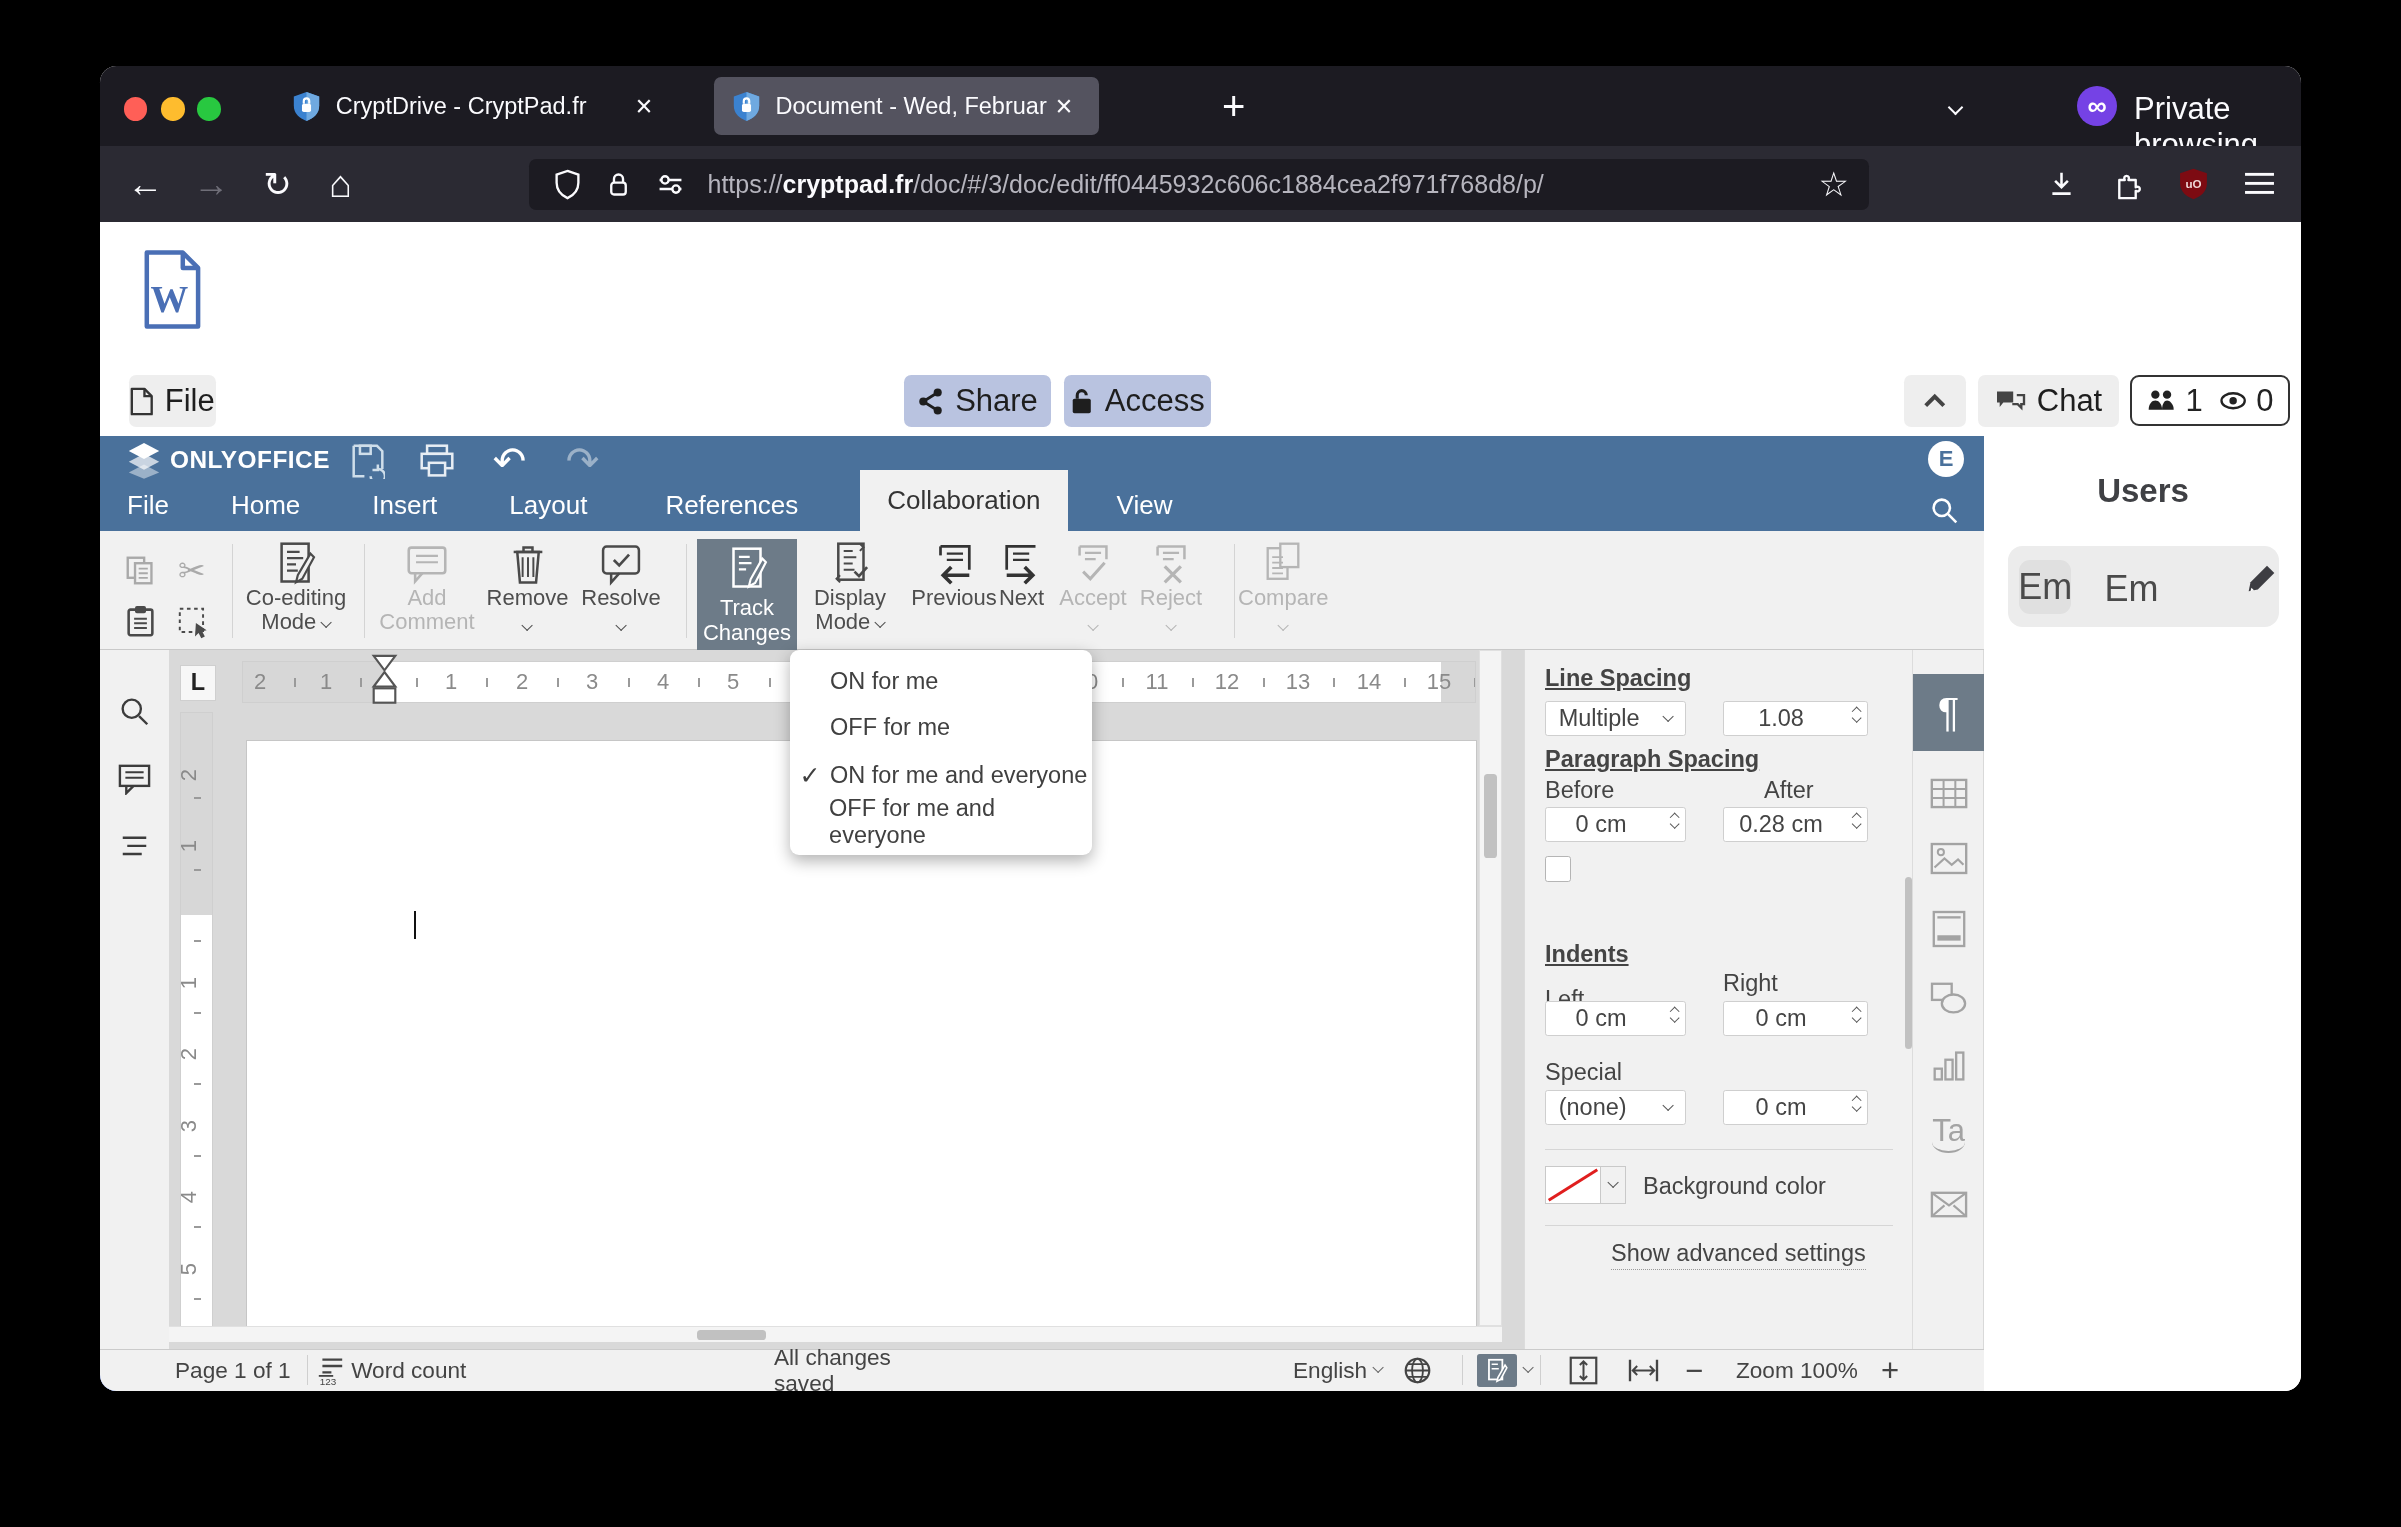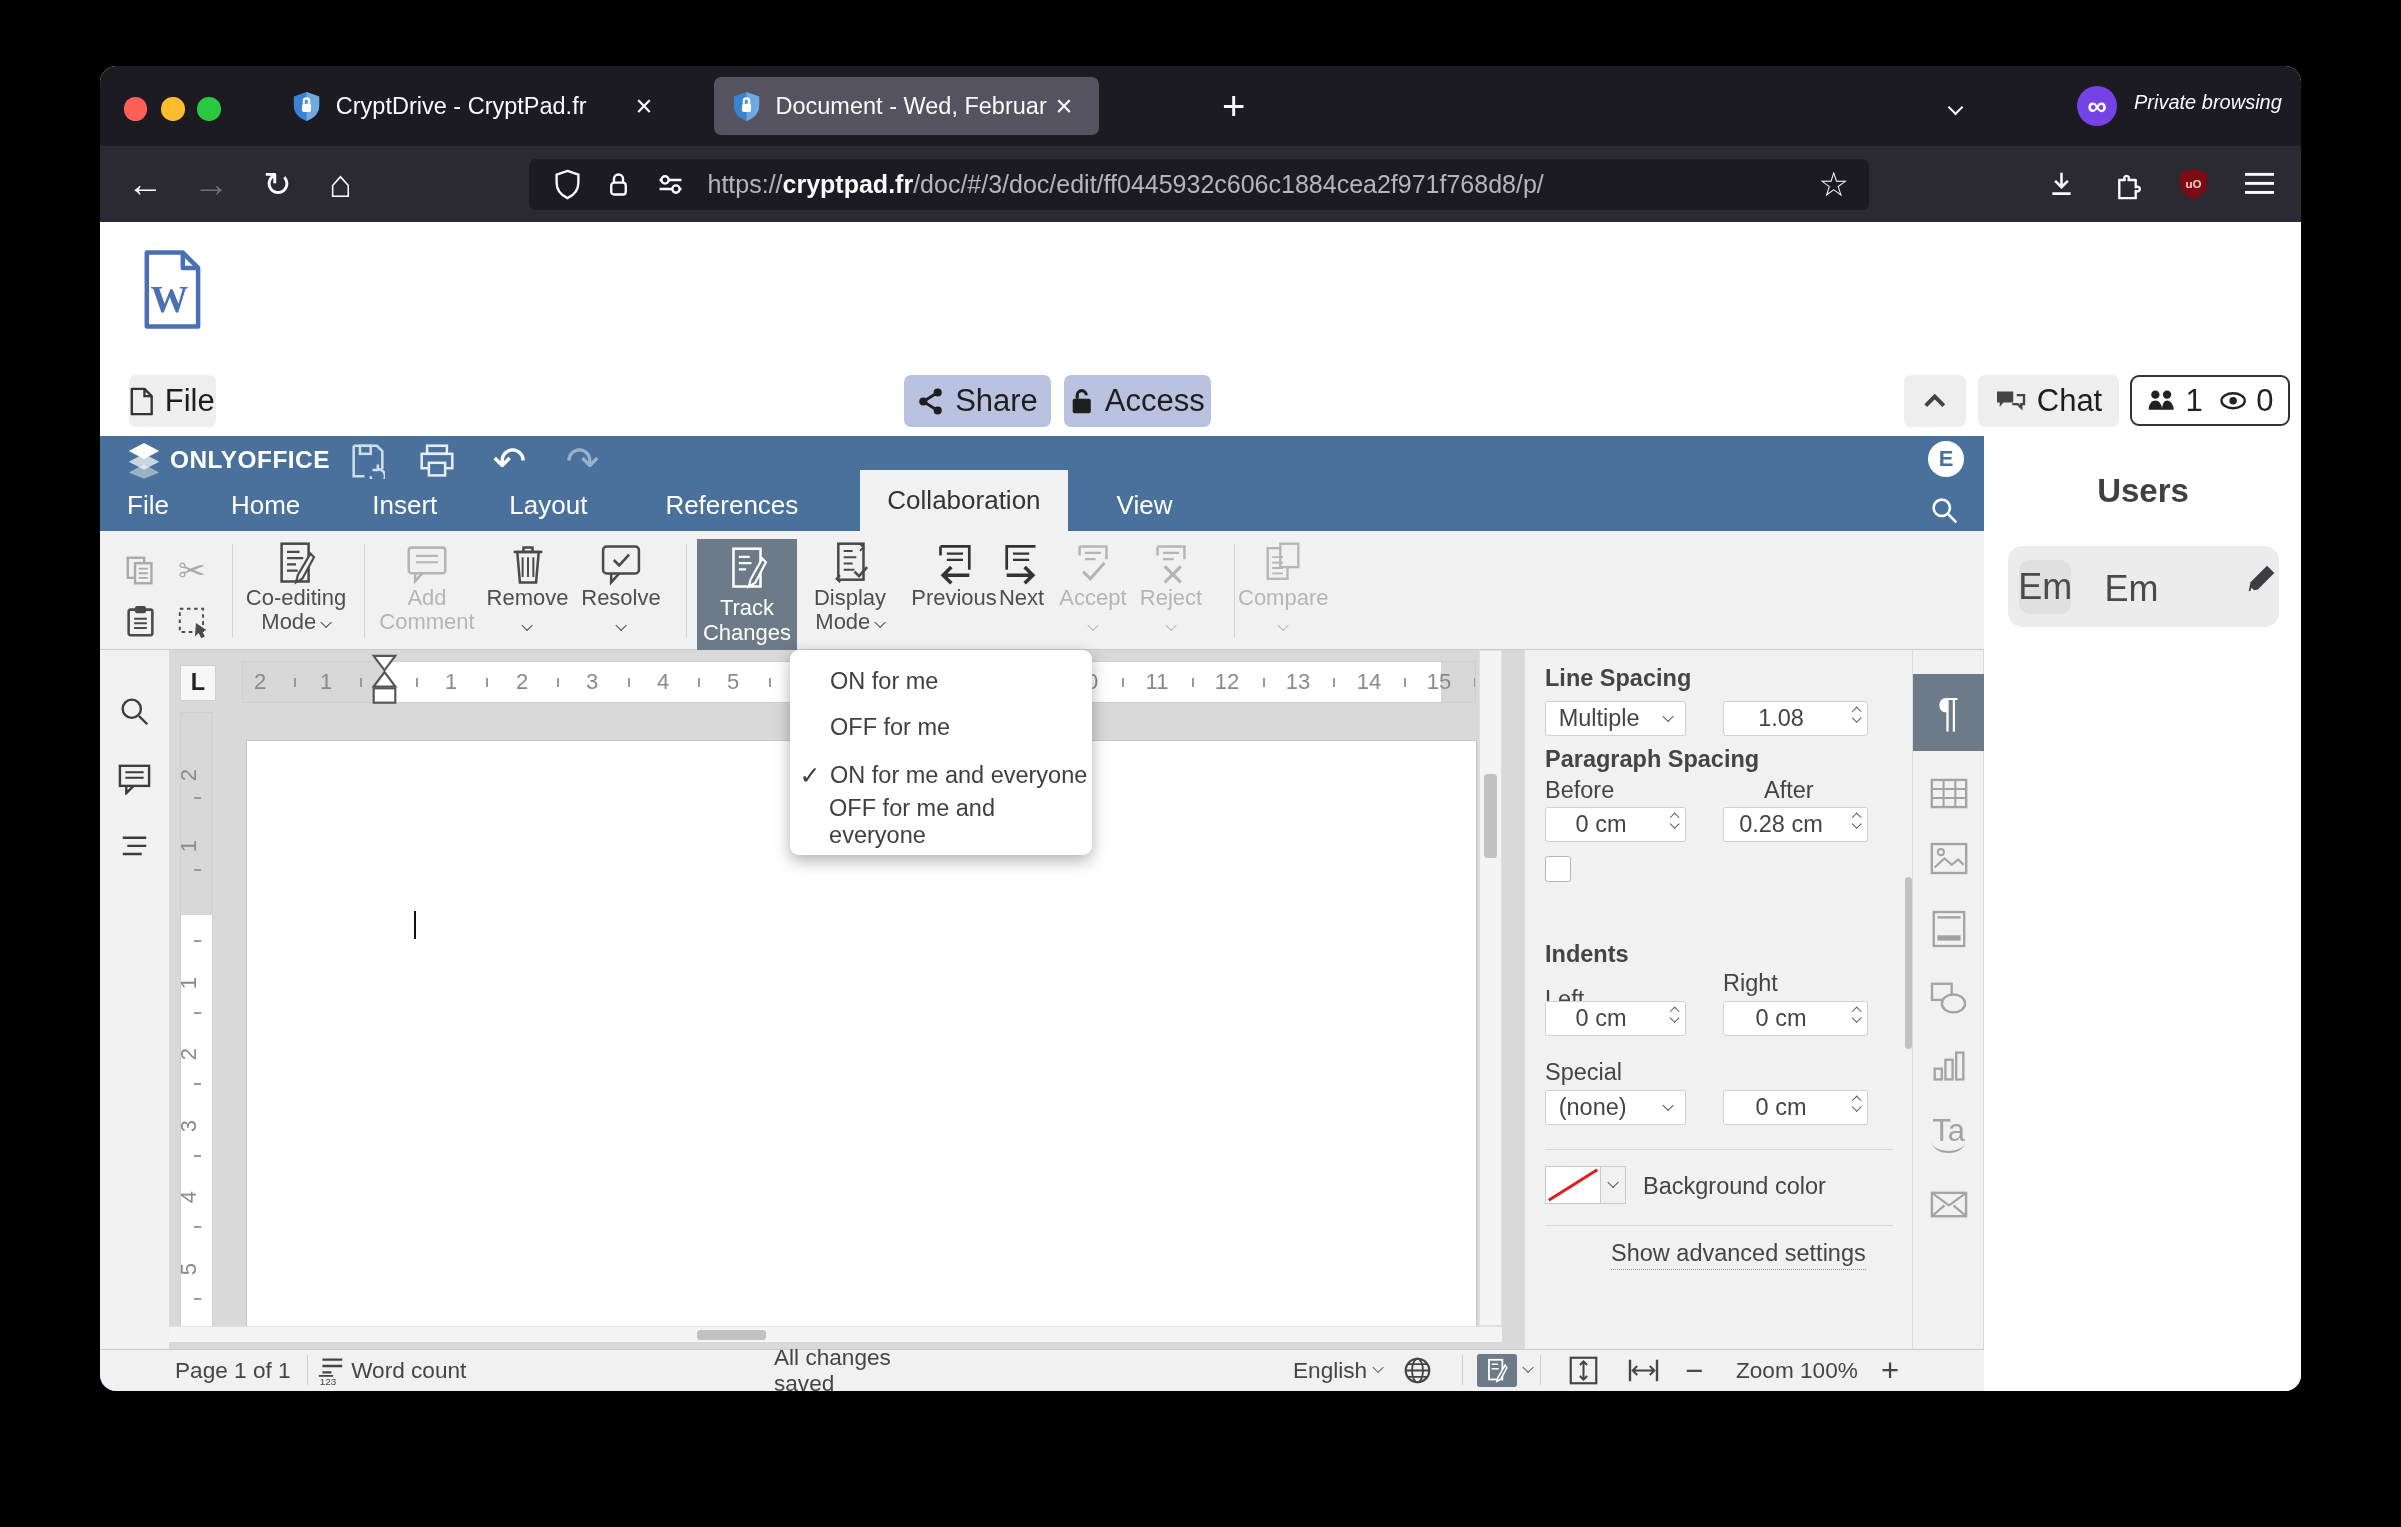--- a/index.html
+++ b/index.html
@@ -65,21 +65,21 @@
   .vruler{position:absolute;left:80px;top:62px;width:31px;height:614px;background:#fff;border:0.9px solid #cfcfcf;overflow:hidden;}
   .vgray{position:absolute;left:0;width:31px;background:#d7d7d7;}
   .vnum{position:absolute;left:1.8px;font-size:22px;color:#8a8a8a;transform:rotate(-90deg);}
   .vtick{position:absolute;left:12.7px;width:7.2px;height:1.8px;background:#9a9a9a;}
   .page{position:absolute;left:146px;top:90px;width:1229px;height:587px;background:#fff;border:0.9px solid #c6c6c6;}
   .caret{position:absolute;left:314px;top:261px;width:1.8px;height:28px;background:#111;}
   .vscroll{position:absolute;left:1379px;top:0;width:22.6px;height:676px;background:#f4f4f4;border:0.9px solid #e0e0e0;box-sizing:border-box;}
   .hscroll{position:absolute;left:69px;top:676px;width:1333px;height:15.4px;background:#f4f4f4;border-top:0.9px solid #e0e0e0;}
   .thumb{position:absolute;background:#c1c1c1;border-radius:3.6px;}
   .sidebar{position:absolute;left:1424px;top:0;width:388px;height:699px;background:#f1f1f1;border-left:0.9px solid #dcdcdc;box-sizing:border-box;font-size:23.5px;color:#444;}
-  .sbh{position:absolute;font-weight:bold;}
+  .sbh{position:absolute;font-weight:bold;text-decoration:underline;}
   .inp{position:absolute;height:35px;background:#fff;border:0.9px solid #cfcfcf;border-radius:2.7px;
        display:flex;align-items:center;box-sizing:border-box;font-size:23.5px;color:#444;}
   .inp .val{flex:1;text-align:center;padding-right:29px;}
   .inp.sel .val{text-align:left;padding-left:12.7px;}
   .arr{position:absolute;right:7.2px;top:2.7px;display:flex;flex-direction:column;gap:5.4px;color:#555;}
   .arr .cv{width:6.3px;height:6.3px;}
   .sel .cv{position:absolute;right:12.7px;top:12.7px;color:#555;}
   .divider{position:absolute;left:20px;width:348px;height:0.9px;background:#d6d6d6;}
   .strip{position:absolute;left:1812px;top:0;width:71px;height:699px;background:#f1f1f1;border-left:0.9px solid #dcdcdc;box-sizing:border-box;}
   .stico{position:absolute;left:0;width:71px;height:54px;display:flex;align-items:center;justify-content:center;color:#a3a3a3;}
@@ -135,21 +135,21 @@
       </span>
       <span style="margin-left:14.5px;white-space:nowrap;overflow:hidden;width:271px;">Document - Wed, February 5, 2</span>
       <span class="tabclose">×</span>
     </div>
 
     <span class="newtab" style="left:1122px;">+</span>
     <span class="abs" style="left:1850px;top:34px;"><i class="chev"></i></span>
     <div class="mask" style="left:1977px;top:20px;">
           <span>∞</span>
         </div>
-    <span class="abs" style="left:2034px;top:25px;color:#fbfbfe;font-size:20px;font-style:italic;">Private browsing</span>
+    <span class="abs" style="left:2034px;top:25px;color:#fbfbfe;font-size:31px;">Private browsing</span>
   </div>
 
   <div class="navbar">
     <span class="navico" style="left:20px;width:51px;font-size:36px;">←</span>
     <span class="navico" style="left:86px;width:51px;font-size:36px;color:#6f6e78;">→</span>
     <span class="navico" style="left:152px;width:51px;font-size:34px;">↻</span>
     <span class="navico" style="left:215px;width:51px;font-size:38px;">⌂</span>
 
     <div class="urlbar">
       <span style="margin-left:23.5px;">

